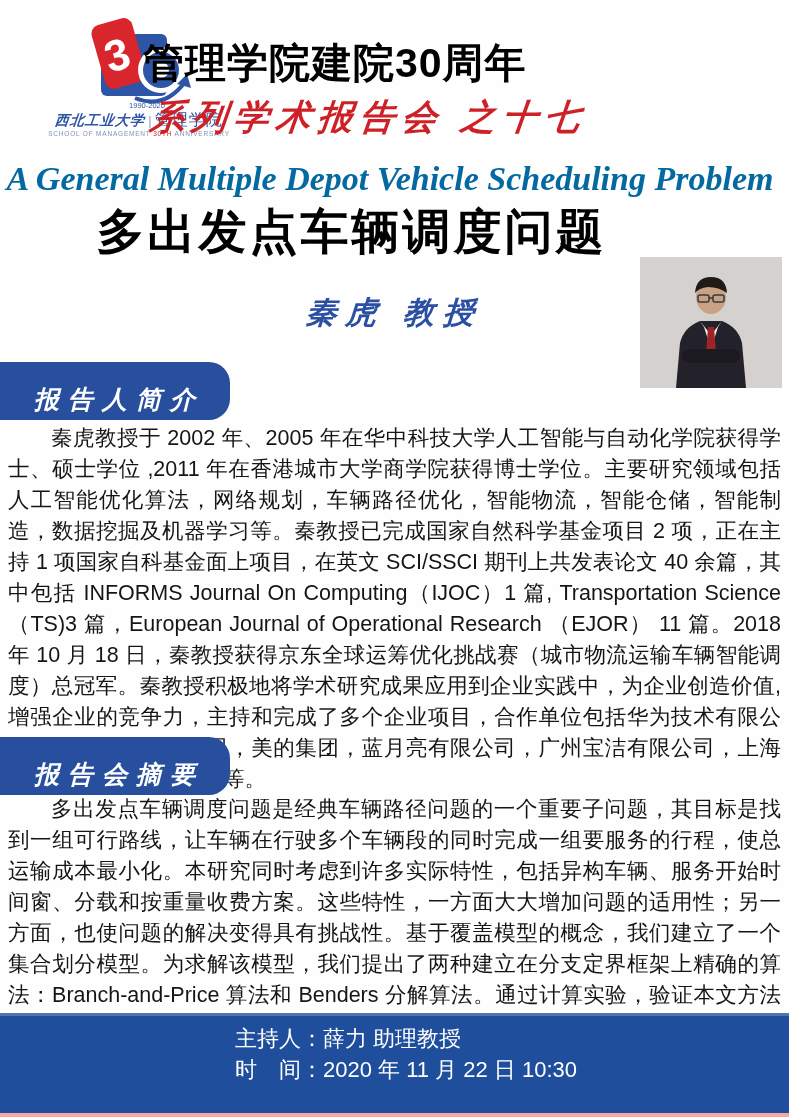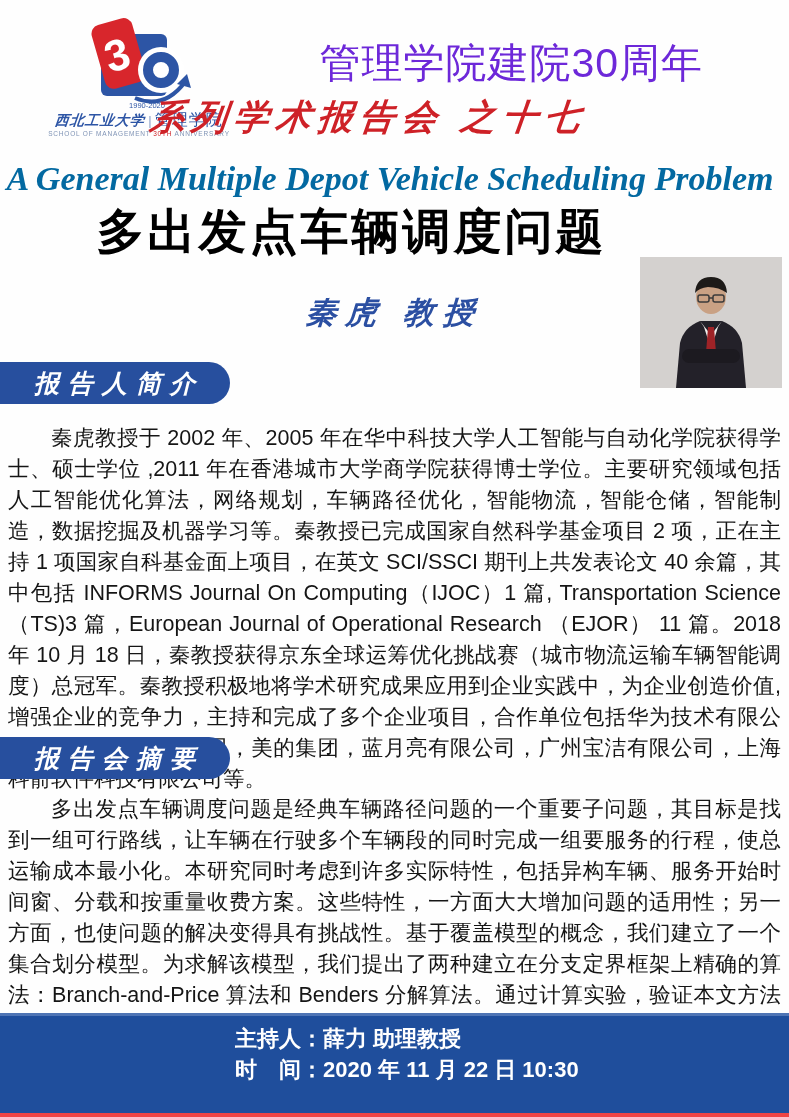--- a/index.html
+++ b/index.html
@@ -13,21 +13,21 @@
   .logo-mark{position:relative;width:140px;height:92px;margin:0 auto;}
   .logo-univline{margin-top:2px;white-space:nowrap;line-height:16px;}
   .logo-univ{color:#2d55a5;font-weight:bold;font-style:italic;font-size:14px;letter-spacing:1px;transform:skewX(-6deg);display:inline-block;}
   .logo-sep{color:#8aa0c8;font-size:13px;margin:0 3px;}
   .logo-school{color:#2d55a5;font-weight:400;font-size:16px;letter-spacing:1px;}
   .logo-caption{font-size:6.5px;color:#7f93b5;letter-spacing:.8px;margin-top:1px;}
   .logo-caption .red{color:#ce2127;}
 
   .banner-title{
     position:absolute;left:143px;top:36px;width:560px;
-    color:#6d28d9;font-size:41px;font-weight:400;letter-spacing:1px;white-space:nowrap;text-align:right;
+    color:#000000;font-size:41px;font-weight:700;letter-spacing:1px;white-space:nowrap;
   }
   .series-title{
     position:absolute;left:150px;top:94px;width:520px;
     color:#ce2127;font-size:35px;font-weight:bold;font-style:italic;
     letter-spacing:7px;transform:skewX(-6deg);white-space:nowrap;
   }
 
   
   .title-en{
     position:absolute;left:0;top:160px;width:780px;text-align:center;
@@ -45,39 +45,39 @@
   }
 
   
   .photo{position:absolute;left:640px;top:257px;width:142px;height:131px;background:#d7d4d2;}
   .photo svg{display:block;}
 
   
   .badge{
     position:absolute;left:0;height:42px;background:#274f9e;color:#fff;
     border-radius:0 21px 21px 0;display:flex;align-items:center;
-    padding:0 26px 0 34px;font-size:25px;font-weight:bold;letter-spacing:9px;
+    padding:16px 26px 0 34px;font-size:25px;font-weight:bold;letter-spacing:9px;
     font-style:italic;
   }
   .badge-1{top:362px;}
   .badge-2{top:737px;font-family:Liberation Mono, monospace;}
 
   
   .para{
     position:absolute;left:8px;width:773px;text-align:justify;
     font-size:21.5px;line-height:31px;color:#151515;text-indent:2em;
   }
   .para-1{top:423px;}
   .para-2{top:794px;}
 
   
   .footer{
     position:absolute;left:0;top:1013px;width:789px;height:104px;box-sizing:border-box;
-    background:#1f4e9c;border-top:3px solid #4e74b4;border-bottom:4px solid #ef4444;
-    color:#ffffff;font-weight:bold;font-size:22px;line-height:31px;
+    background:#1f4e9c;border-top:3px solid #4e74b4;border-bottom:4px solid #fca5a5;
+    color:#ffffff;font-weight:normal;font-size:22px;line-height:31px;
     padding:7px 0 0 235px;
   }
   .footer-line{white-space:nowrap;}
 </style>
 </head>
 <body>
 
 <div class="page">
 
   <div class="logo-wrap">

